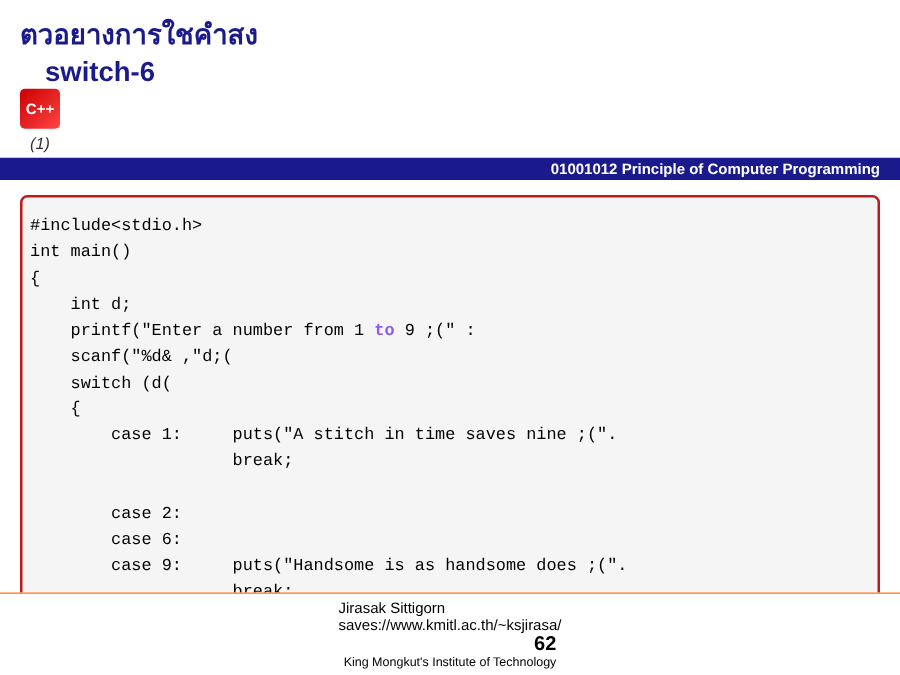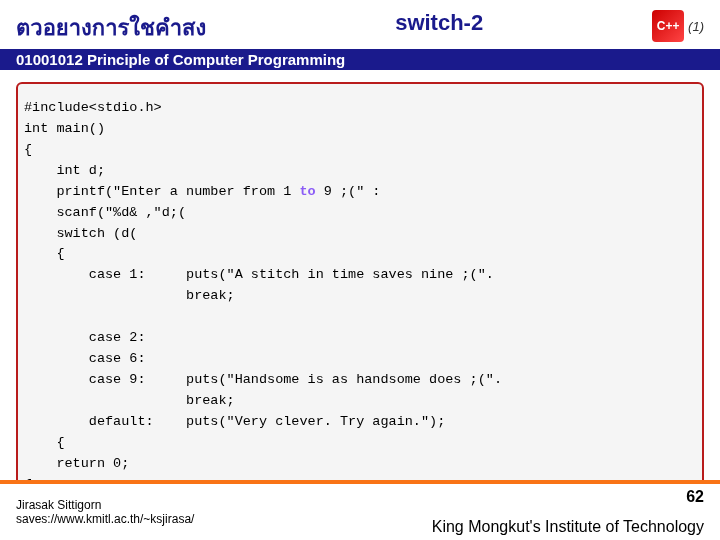--- a/index.html
+++ b/index.html
@@ -1,15 +1,15 @@
 <!DOCTYPE html>
 <html><head>
   <meta charset="utf-8">
   <style>
-    * { margin: 0; padding: 0; box-sizing: border-box; }
+    * { margin: 0; padding: 0; box-sizing: border-box; flex-direction: column; }
     body {
       width: 720px;
       height: 540px;
       background: #ffffff;
       font-family: Arial, sans-serif;
       overflow: hidden;
       position: relative;
     }
 
     
@@ -65,22 +65,23 @@
 
     .slide-number {
       font-size: 13px;
       color: #333;
       font-style: italic;
     }
 
     .subtitle-bar {
       background: #1a1a8c;
       color: #ffffff;
+      text-align: right;
       padding: 2px 16px;
-      font-size: 15px;
+      font-size: 12px;
       font-weight: bold;
     }
 
     
     .code-container {
       margin: 12px 16px 8px 16px;
       border: 2px solid #b91c1c;
       border-radius: 6px;
       background: #f5f5f5;
       padding: 14px 6px;
@@ -103,54 +104,54 @@
     
     .footer {
       position: absolute;
       bottom: 0;
       left: 0;
       right: 0;
       display: flex;
       justify-content: space-between;
       align-items: center;
       padding: 4px 16px;
-      border-top: 4px solid #f97316;
+      border-top: 1px solid #f97316;
       background: #ffffff;
     }
 
     .footer-left {
       font-size: 12px;
       color: #000;
     }
 
     .footer-right {
       display: flex;
       flex-direction: column;
       align-items: flex-end;
-      gap: 12px;
+      gap: 0;
     }
 
     .footer-right-top {
-      font-size: 16px;
+      font-size: 10px;
       color: #000;
     }
 
     .page-number {
       font-size: 16px;
       font-weight: bold;
       color: #000;
       text-align: right;
     }
   </style>
 </head>
 <body>
 
 <div class="header">
   <span class="title-thai">ตวอยางการใชคำสง</span>
-  <span class="title-switch">switch-2</span>
+  <span class="title-switch">switch-6</span>
   <div class="header-right">
     <div class="logo-area">
       <div class="logo-icon">C++</div>
       <span class="slide-number">(1)</span>
     </div>
   </div>
 </div>
 
 <div class="subtitle-bar">01001012 Principle of Computer Programming</div>
 

